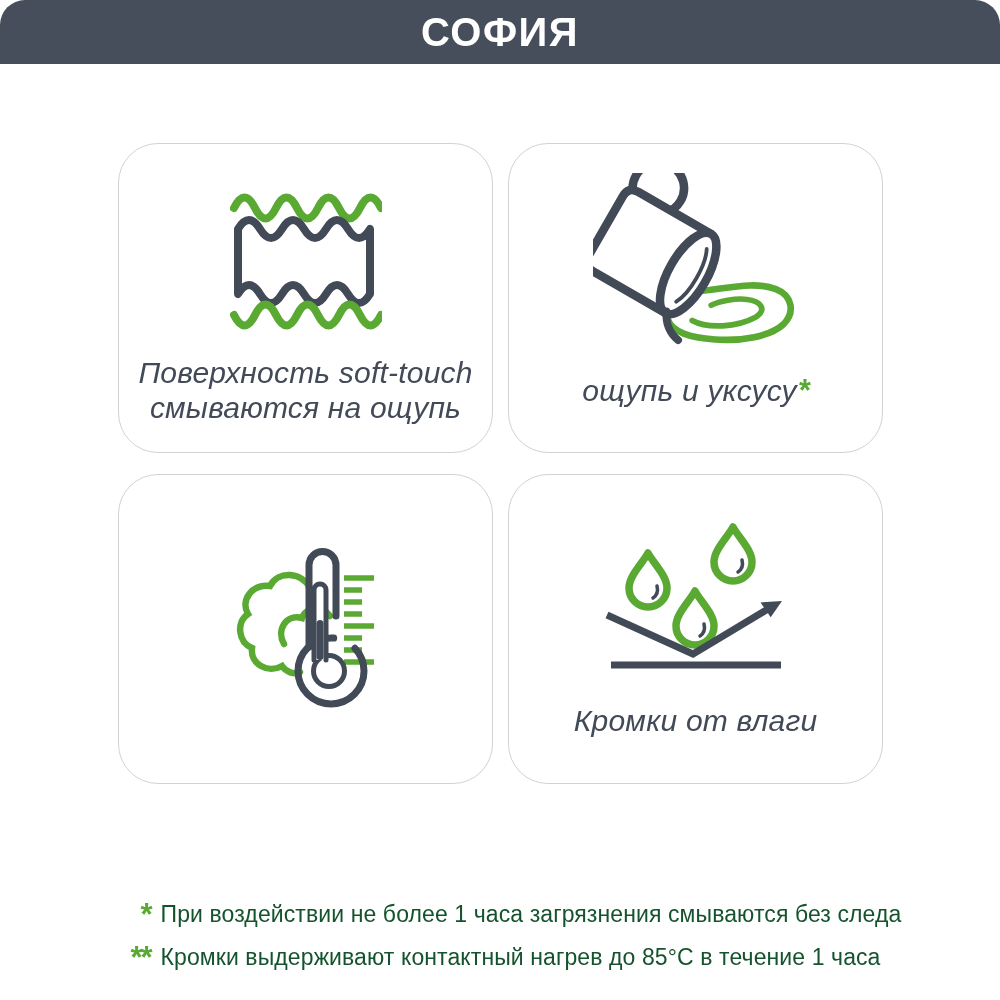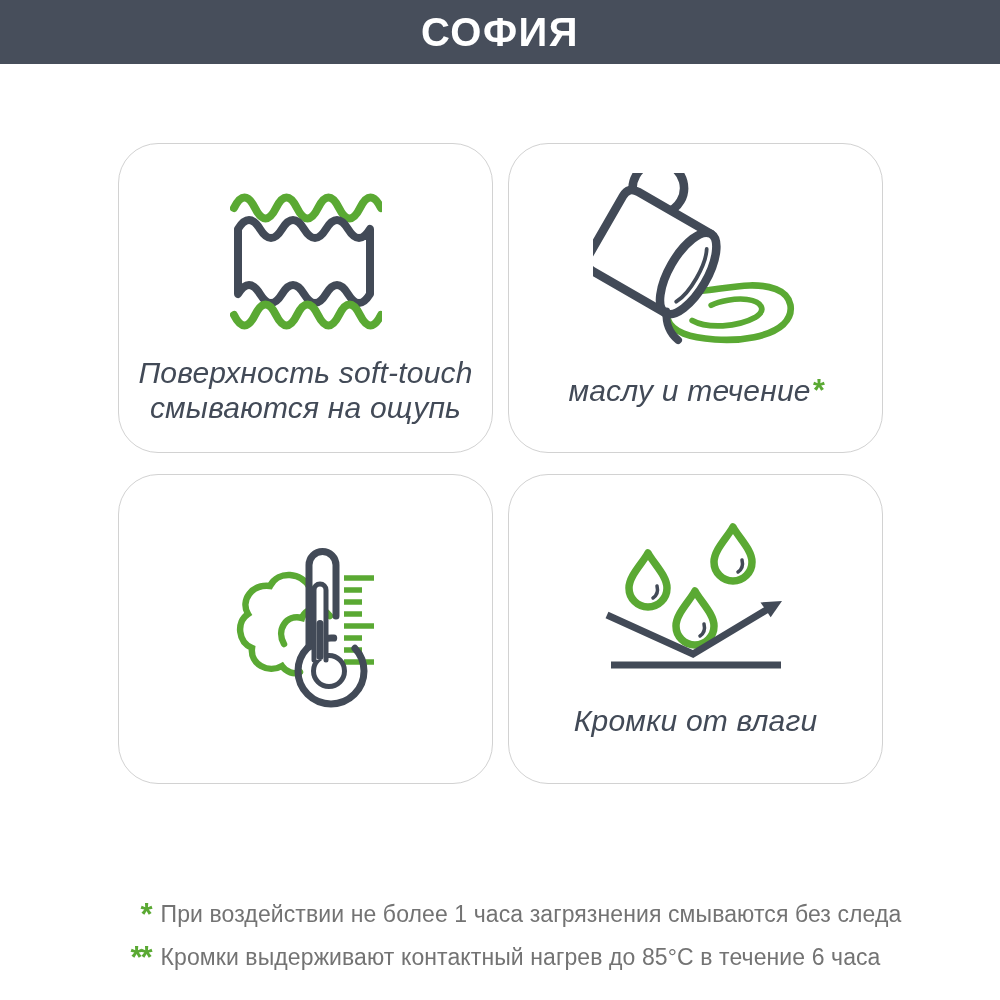--- a/index.html
+++ b/index.html
@@ -1,18 +1,18 @@
 <!DOCTYPE html>
 <html><head>
 <meta charset="utf-8">
 <style>
   html,body{margin:0;padding:0;background:#fff;}
   .canvas{
     position:relative;width:1000px;height:1000px;background:#ffffff;
-    font-family:"Liberation Sans",sans-serif;overflow:hidden;
+    font-family:"Liberation Sans",sans-serif;overflow:hidden;border-radius:25px;
   }
   .header{
     position:absolute;left:0;top:0;width:1000px;height:64px;
     background:#474e5b;display:flex;align-items:center;justify-content:center;
   }
   .header-title{
     color:#ffffff;font-size:40px;font-weight:700;letter-spacing:1.5px;line-height:1;
   }
   .cards{
     position:absolute;left:118px;top:143px;width:765px;
@@ -37,21 +37,21 @@
   }
   .footnotes{
     position:absolute;top:896px;left:50%;transform:translateX(-50%);
     display:flex;flex-direction:column;
   }
   .fn-row{display:flex;align-items:baseline;margin-bottom:11px;white-space:nowrap;}
   .fn-marker{
     width:52px;text-align:right;margin-right:10px;color:#5aa933;font-weight:700;
     font-size:31px;letter-spacing:-2px;line-height:1;position:relative;top:3px;
   }
-  .fn-text{font-size:23px;color:#737373;letter-spacing:0.1px;}
+  .fn-text{font-size:23px;color:#14532d;letter-spacing:0.1px;}
   svg{display:block;}
 </style>
 </head>
 <body>
 
 <div class="canvas">
 
   <div class="header">
     <div class="header-title">СОФИЯ</div>
   </div>
@@ -80,21 +80,21 @@
           <g transform="translate(8,8) rotate(30 50 45)">
             <circle cx="28" cy="-14" r="27" fill="none" stroke="#424a57" stroke-width="9"></circle>
             <path d="M 100 0 L 12 0 Q 0 0 0 12 L 0 84 Q 0 96 12 96 L 100 96 L 100 0 Z" fill="#ffffff" stroke="#424a57" stroke-width="9" stroke-linejoin="round"></path>
             <ellipse cx="100" cy="48" rx="20" ry="48" fill="#ffffff" stroke="#424a57" stroke-width="9"></ellipse>
             <path d="M 104 16 A 13 38 0 0 1 104 80" fill="none" stroke="#424a57" stroke-width="4" stroke-linecap="round"></path>
             <path d="M 100 94 C 106 106 114 112 126 114" fill="none" stroke="#424a57" stroke-width="8" stroke-linecap="round"></path>
           </g>
         </svg>
       </div>
       <div class="caption">
-        <div><span>маслу и течение</span><span class="ast">*</span></div>
+        <div><span>ощупь и уксусу</span><span class="ast">*</span></div>
       </div>
     </div>
 
     <div class="card">
       <div class="icon-wrap">
         <svg viewBox="0 0 160 172" width="160" height="172">
           <path d="M 84 44 C 76 28 52 26 44 42 C 26 40 14 56 22 70 C 10 78 12 98 26 104 C 24 120 42 130 56 122 C 60 128 68 131 74 128" fill="none" stroke="#5aa933" stroke-width="6.5" stroke-linecap="round"></path>
           <path d="M 58 100 C 50 86 60 70 76 74 C 80 62 98 62 104 72" fill="none" stroke="#5aa933" stroke-width="6.5" stroke-linecap="round"></path>
           <line x1="118" y1="34" x2="148" y2="34" stroke="#5aa933" stroke-width="5.5"></line>
           <line x1="118" y1="46" x2="136" y2="46" stroke="#5aa933" stroke-width="5.5"></line>
@@ -140,17 +140,17 @@
 
   </div>
 
   <div class="footnotes">
     <div class="fn-row">
       <span class="fn-marker">*</span>
       <span class="fn-text">При воздействии не более 1 часа загрязнения смываются без следа</span>
     </div>
     <div class="fn-row">
       <span class="fn-marker">**</span>
-      <span class="fn-text">Кромки выдерживают контактный нагрев до 85°С в течение 6 часа</span>
+      <span class="fn-text">Кромки выдерживают контактный нагрев до 85°С в течение 1 часа</span>
     </div>
   </div>
 
 </div>
 
 </body></html>

